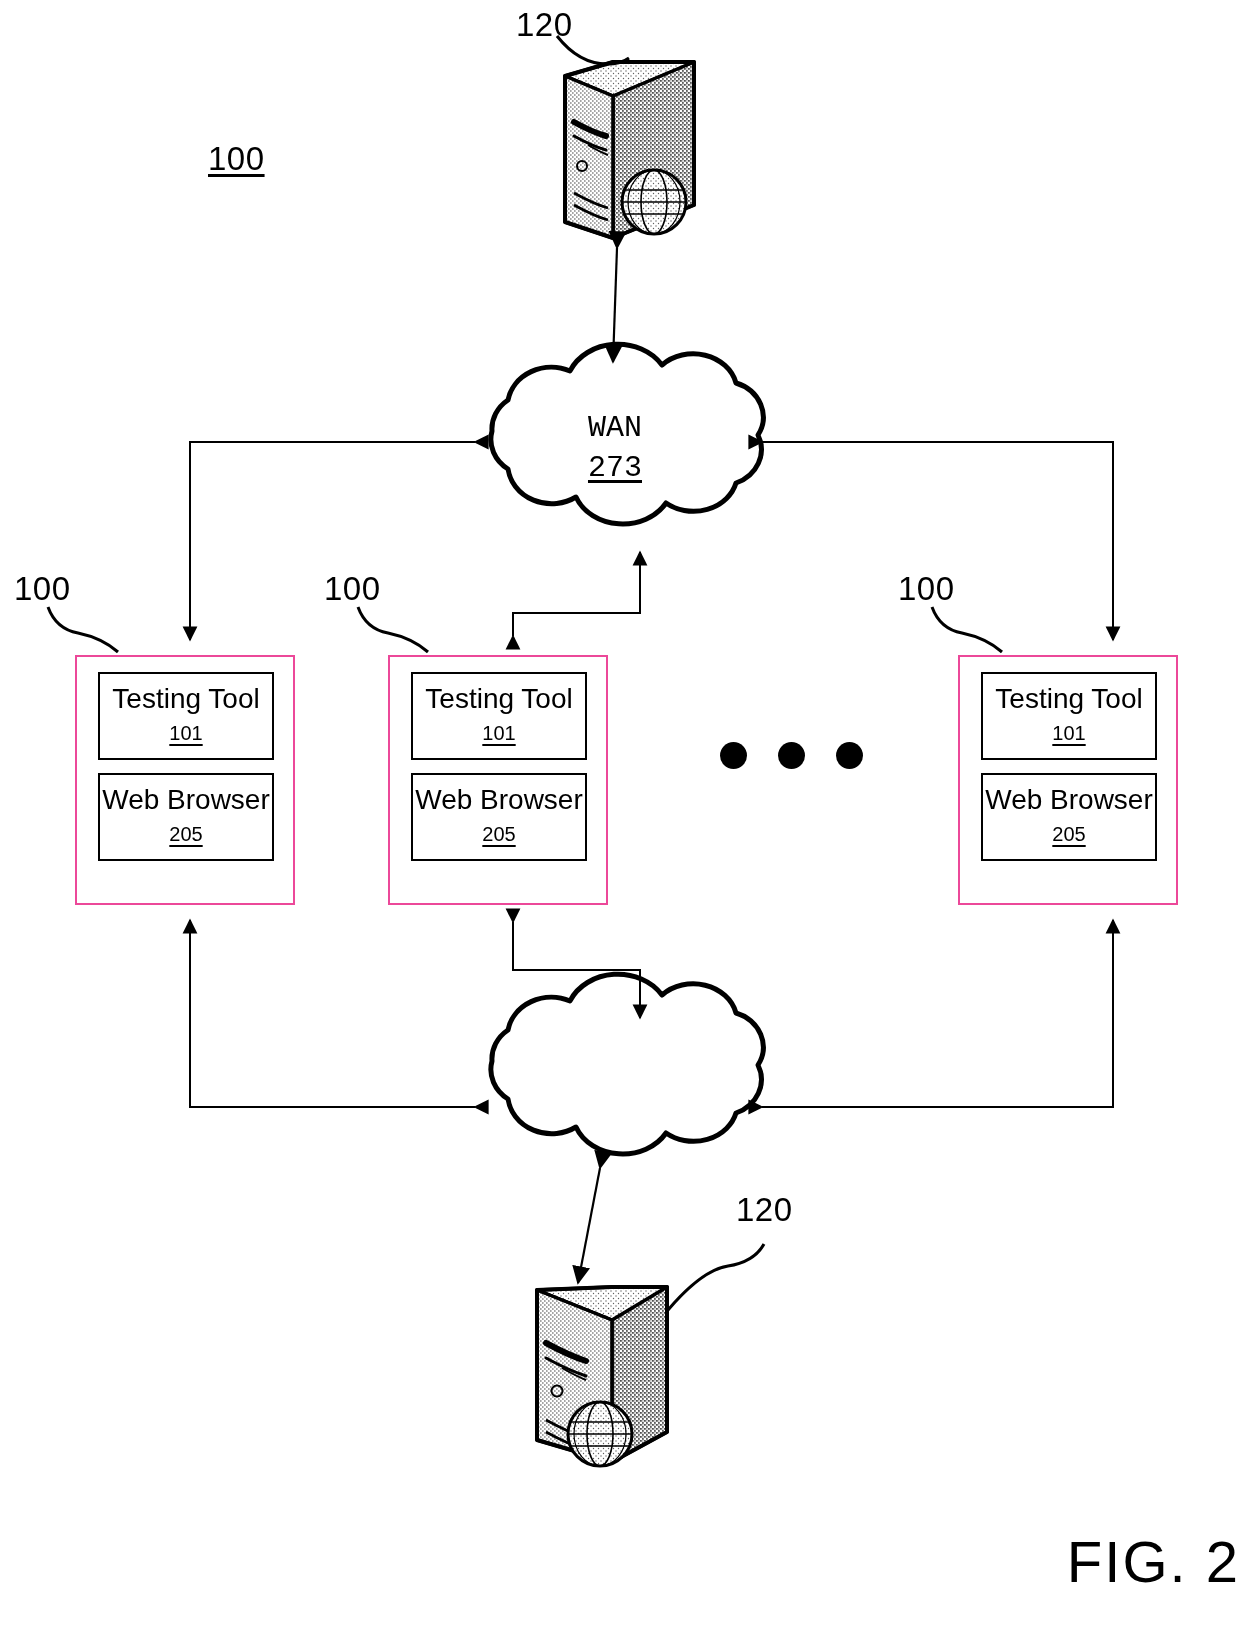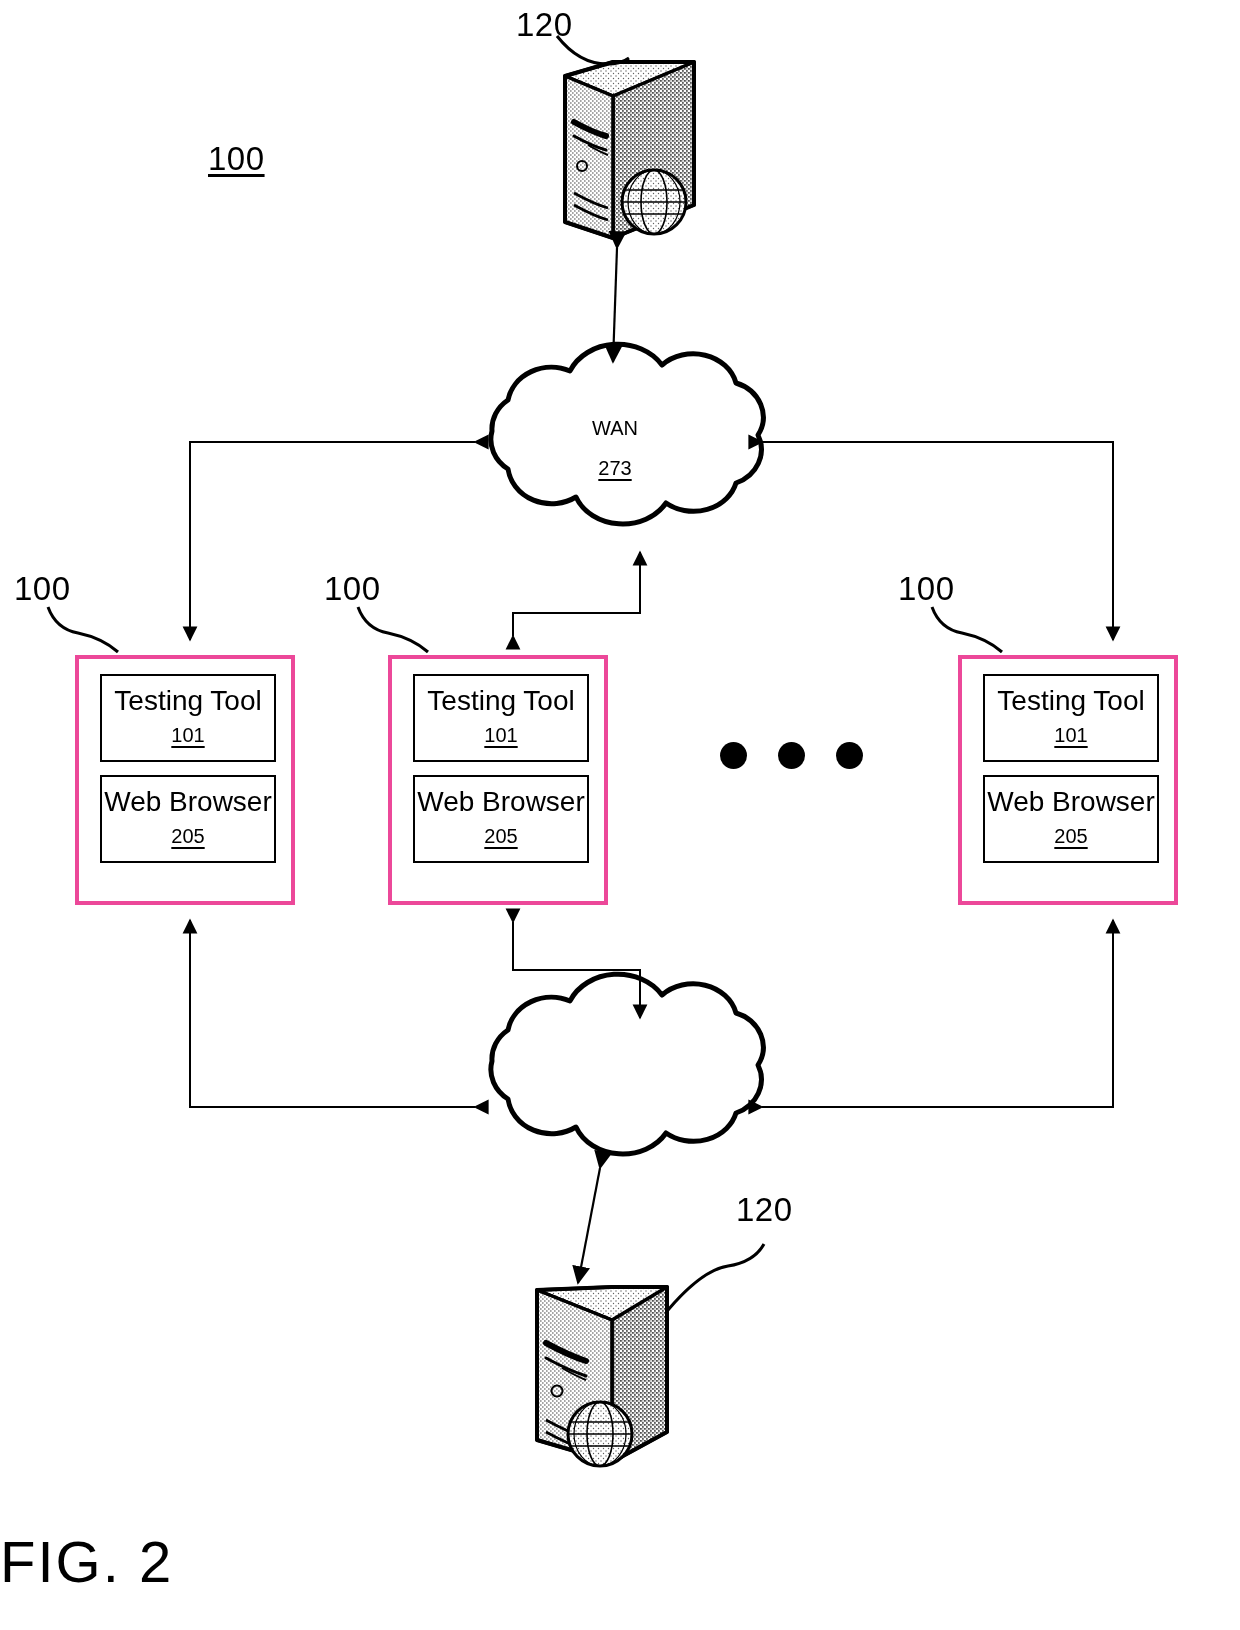--- a/index.html
+++ b/index.html
@@ -19,30 +19,31 @@
     font-size:33px;
     line-height:1;
     letter-spacing:0.5px;
     white-space:nowrap;
   }
   .ref.u{text-decoration:underline;text-underline-offset:4px;}
 
   .cloud-label{
     position:absolute;
     text-align:center;
-    font-size:20px;
+    font-size:30px;
     line-height:40px;
     white-space:nowrap;
+    font-family:Liberation Mono, monospace;
   }
   .cloud-label .num{text-decoration:underline;text-underline-offset:4px;}
 
   
   .node{
     position:absolute;
-    border:4px solid #ec4899;
+    border:2px solid #ec4899;
     background:#fff;
     box-sizing:border-box;
     padding-left:18px;
   }
   .inner{
     position:absolute;
     border:2px solid #000;
     background:#fff;
     box-sizing:border-box;
     display:flex;
@@ -53,21 +54,21 @@
   .inner .t{font-size:28px;line-height:34px;white-space:nowrap;}
   .inner .n{font-size:20px;line-height:34px;text-decoration:underline;text-underline-offset:4px;}
 
   .dots{position:absolute;display:flex;gap:31px;}
   .dot{width:27px;height:27px;border-radius:50%;background:#000;}
 
   .fig-caption{
     position:absolute;
     width:1240px;
     left:0;
-    text-align:left;
+    text-align:right;
     font-size:58px;
     letter-spacing:2px;
   }
 </style>
 </head>
 <body>
 
 <div id="stage">
 
   <svg id="svg-layer" viewBox="0 0 1240 1630">

